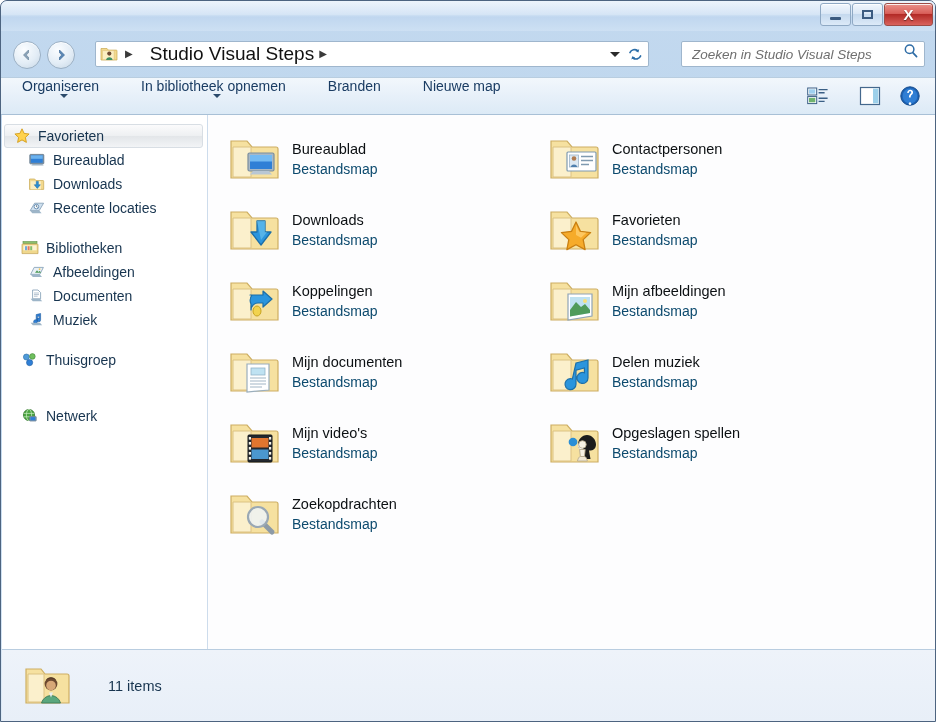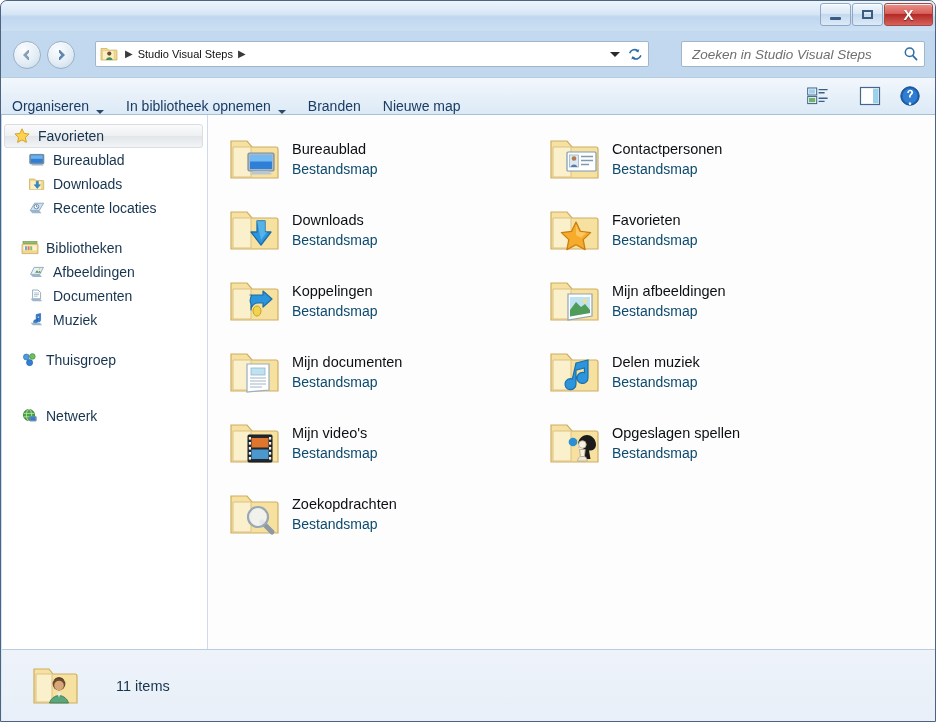--- a/index.html
+++ b/index.html
@@ -131,22 +131,23 @@
     flex: 0 0 auto;
   }
   .crumb-sep {
     color: #3a3a3a;
     font-size: 10px;
     padding: 0 5px;
     line-height: 1;
   }
   .crumb-text {
     color: #111111;
-    font-size: 11px;
+    font-size: 19px;
     white-space: nowrap;
+    margin-left: 12px;
   }
   #crumb-dropdown {
     position: absolute;
     right: 28px;
     top: 0; bottom: 0;
     display: flex;
     align-items: center;
     cursor: default;
   }
   #refresh-btn {
@@ -168,21 +169,20 @@
     position: absolute;
     left: 680px;
     top: 10px;
     width: 244px;
     height: 26px;
     background: #ffffff;
     border: 1px solid #9fb6cd;
     border-radius: 2px;
     box-sizing: border-box;
     display: flex;
-    align-items: center;
     padding: 0 4px 0 8px;
   }
   #search-input {
     border: none;
     outline: none;
     flex: 1 1 auto;
     font-family: "Liberation Sans", sans-serif;
     font-size: 13.5px;
     font-style: italic;
     color: #6f6f6f;
@@ -200,26 +200,27 @@
     background: linear-gradient(to bottom, #f2f7fc 0%, #e7f0f9 50%, #dceaf6 100%);
     border-top: 1px solid #b8cde0;
     border-bottom: 1px solid #a8c0d6;
     box-sizing: border-box;
     display: flex;
     align-items: center;
   }
   .tb-item {
     height: 36px;
     display: flex;
-    align-items: flex-end;
-    padding: 0 11px;
+    align-items: center;
+    padding: 0 21px;
     color: #1a3c63;
     font-size: 14px;
     white-space: nowrap;
     cursor: default;
+    flex-direction: column;
   }
   .tb-item .tb-caret {
     width: 0; height: 0;
     border-left: 4px solid transparent;
     border-right: 4px solid transparent;
     border-top: 4px solid #2b4a6b;
     margin-left: 7px;
   }
   #toolbar-right {
     margin-left: auto;
@@ -327,21 +328,21 @@
   #statusbar {
     position: absolute;
     left: 1px; top: 648px;
     width: 934px;
     height: 72px;
     background: linear-gradient(to bottom, #eef3fa 0%, #e8eff8 100%);
     border-top: 1px solid #b9cde0;
     box-sizing: border-box;
     display: flex;
     align-items: center;
-    padding-left: 28px;
+    padding-left: 20px;
     text-align: center;
   }
   #status-icon { width: 50px; height: 50px; flex: 0 0 50px; display:block; }
   #status-text {
     margin-left: 36px;
     color: #17344f;
     font-size: 14.5px;
     white-space: nowrap;
   }
 </style>

